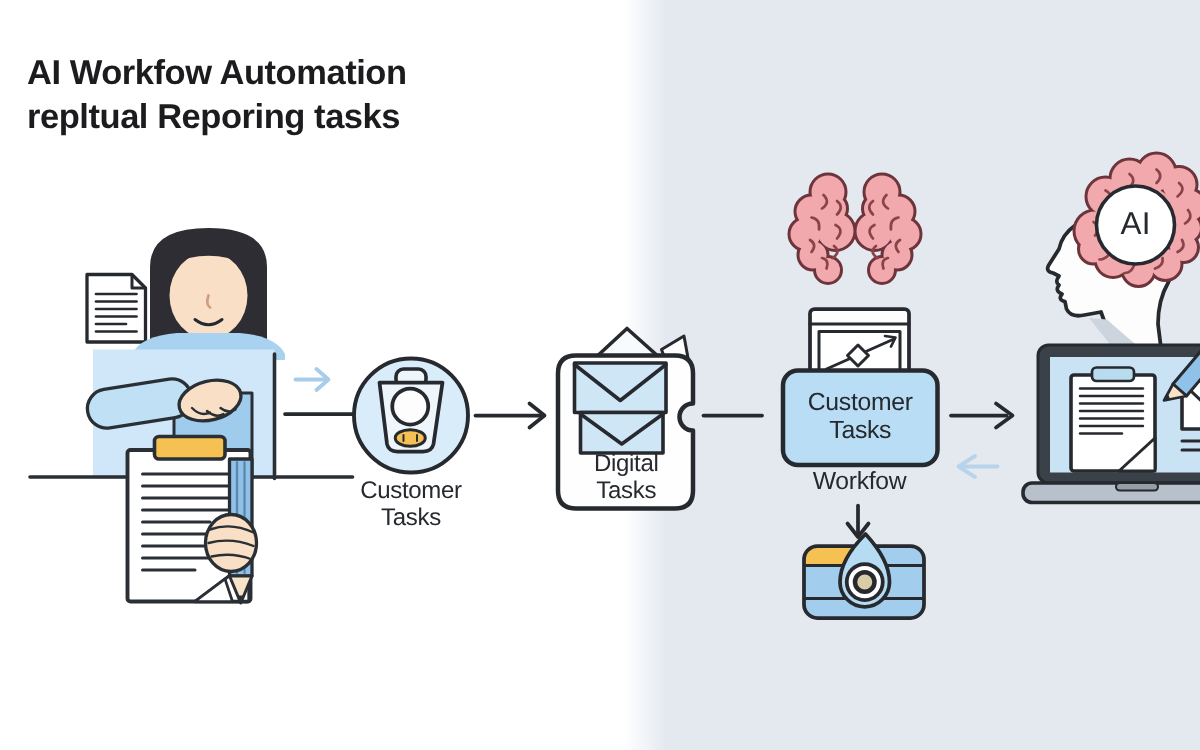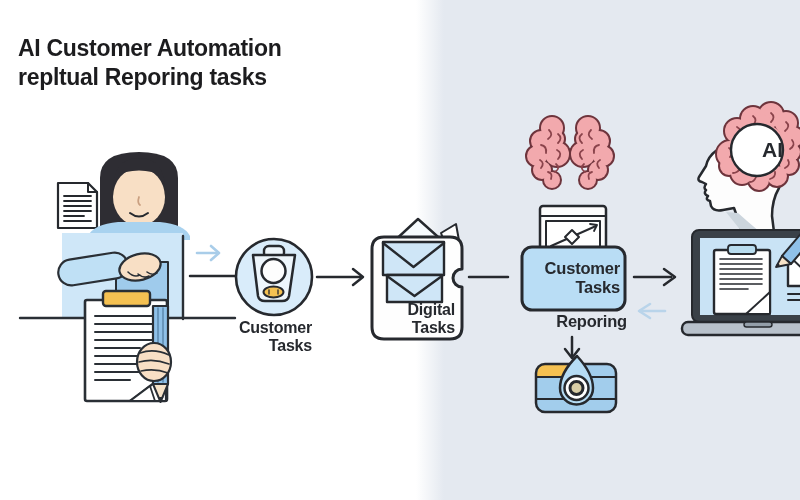--- a/index.html
+++ b/index.html
@@ -10,22 +10,22 @@
     background:linear-gradient(90deg,#ffffff 0%,#ffffff 52%,#e4e9f0 55.5%,#e4e9f0 100%);
     font-family:"Liberation Sans", sans-serif;
   }
   .artwork{position:absolute;left:0;top:0;}
   .title{
     position:absolute;left:18px;top:34px;width:340px;
     font-size:23px;font-weight:800;line-height:1.25;
     color:#1c1c1e;letter-spacing:-0.3px;
   }
   .label{
-    position:absolute;text-align:right;
-    font-weight:700;color:#26292e;
+    position:absolute;text-align:center;
+    font-weight:400;color:#26292e;
     font-size:16px;line-height:1.15;letter-spacing:-0.2px;
   }
   .label-mental{left:236px;top:319px;width:76px;}
   .label-digital{left:380px;top:301px;width:75px;}
   .label-customer{left:527px;top:259px;width:93px;font-size:16.5px;}
   .label-reporting{left:519px;top:312px;width:108px;font-size:16.5px;}
   .label-ai{left:731px;top:138px;width:52px;font-size:21px;letter-spacing:0;}
 </style>
 </head>
 <body>
@@ -313,23 +313,23 @@
         <path d="M 782 256 L 804 230 L 813 238 L 791 264 Z" fill="#8fc1e9" stroke="#26292e" stroke-width="2"></path>
         <path d="M 782 256 L 791 264 L 776 267 Z" fill="#f7e3c8" stroke="#26292e" stroke-width="1.8"></path>
         <circle cx="778" cy="265" r="1.6" fill="#26292e"></circle>
       </g>
       <rect x="682" y="322" width="132" height="13" rx="6" fill="#b8c1cb" stroke="#26292e" stroke-width="2.4"></rect>
       <rect x="744" y="322" width="28" height="5" rx="2.5" fill="#939ea9" stroke="#26292e" stroke-width="1.4"></rect>
     </g>
   </svg>
 
   <div class="title">
-    <div>AI Customer Automation</div>
+    <div>AI Workfow Automation</div>
     <div>repltual Reporing tasks</div>
   </div>
 
   <div class="label label-mental">Customer Tasks</div>
   <div class="label label-digital">Digital Tasks</div>
   <div class="label label-customer">Customer Tasks</div>
-  <div class="label label-reporting">Reporing</div>
+  <div class="label label-reporting">Workfow</div>
   <div class="label label-ai">AI</div>
 
 </div>
 
 </body></html>

